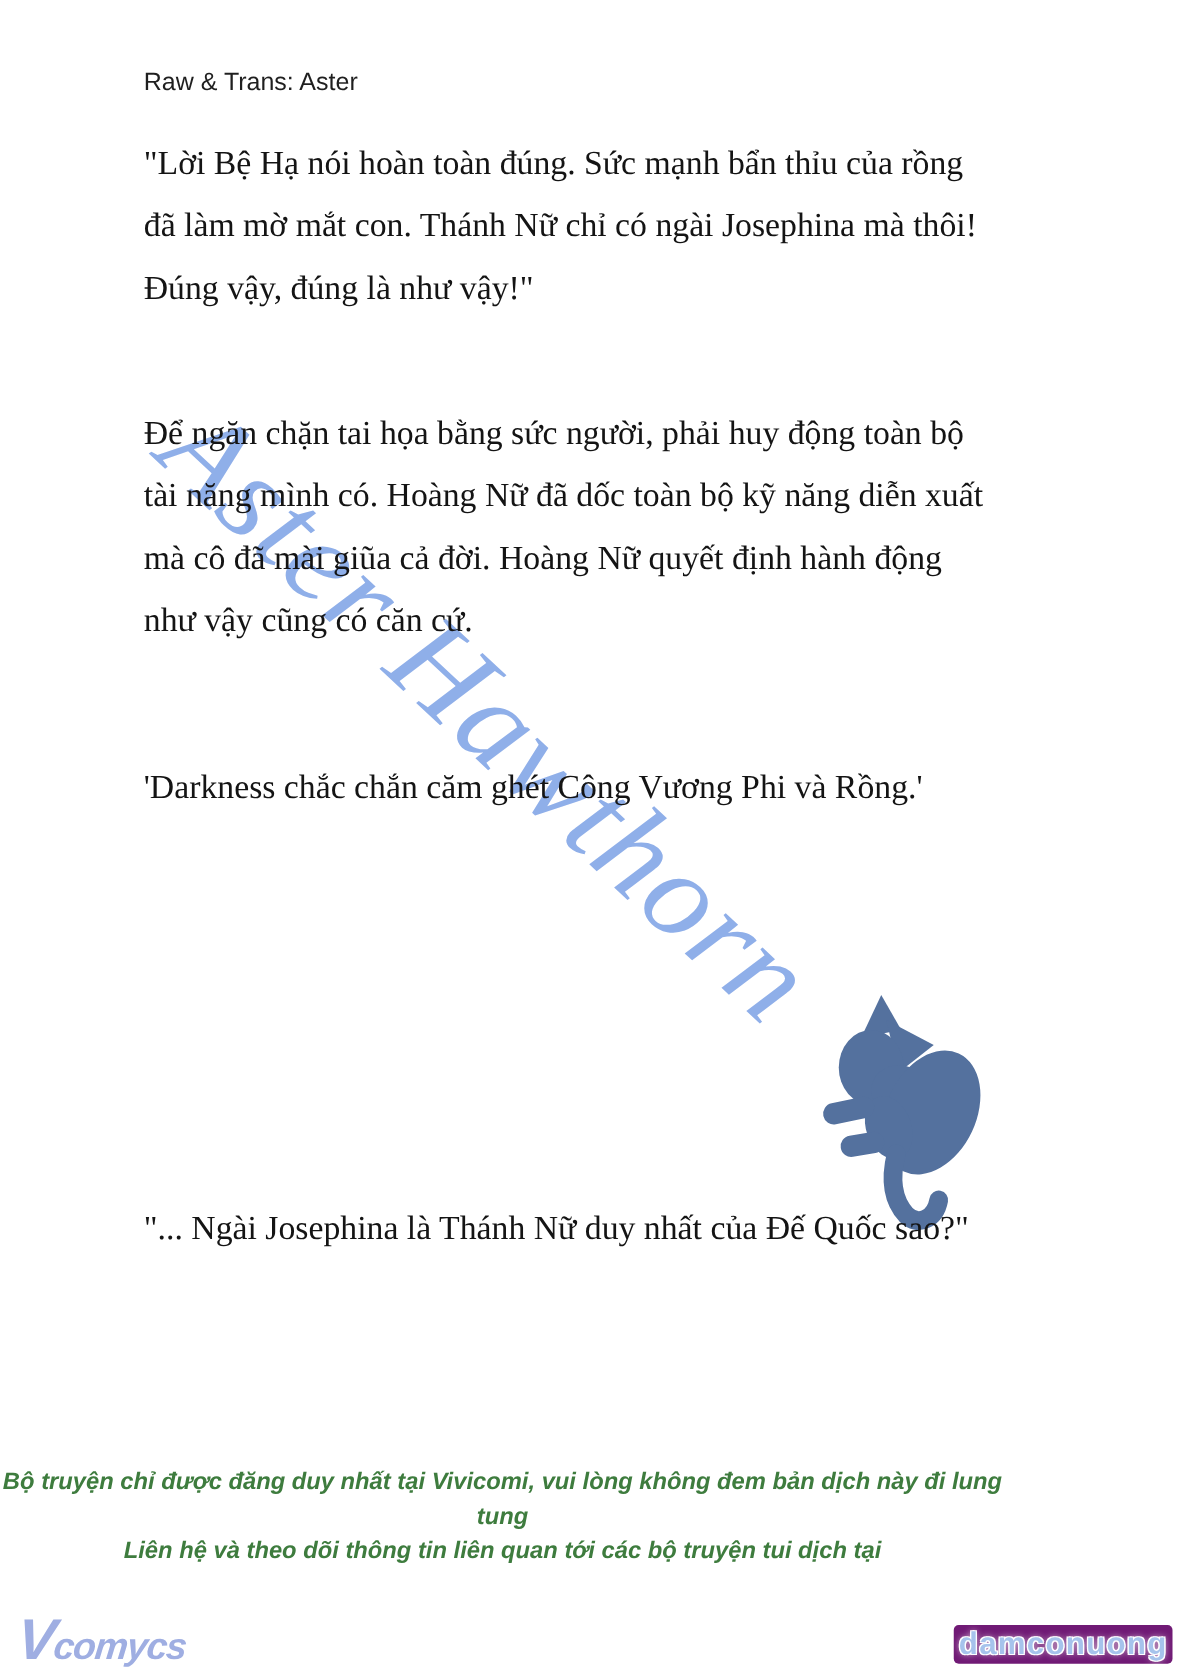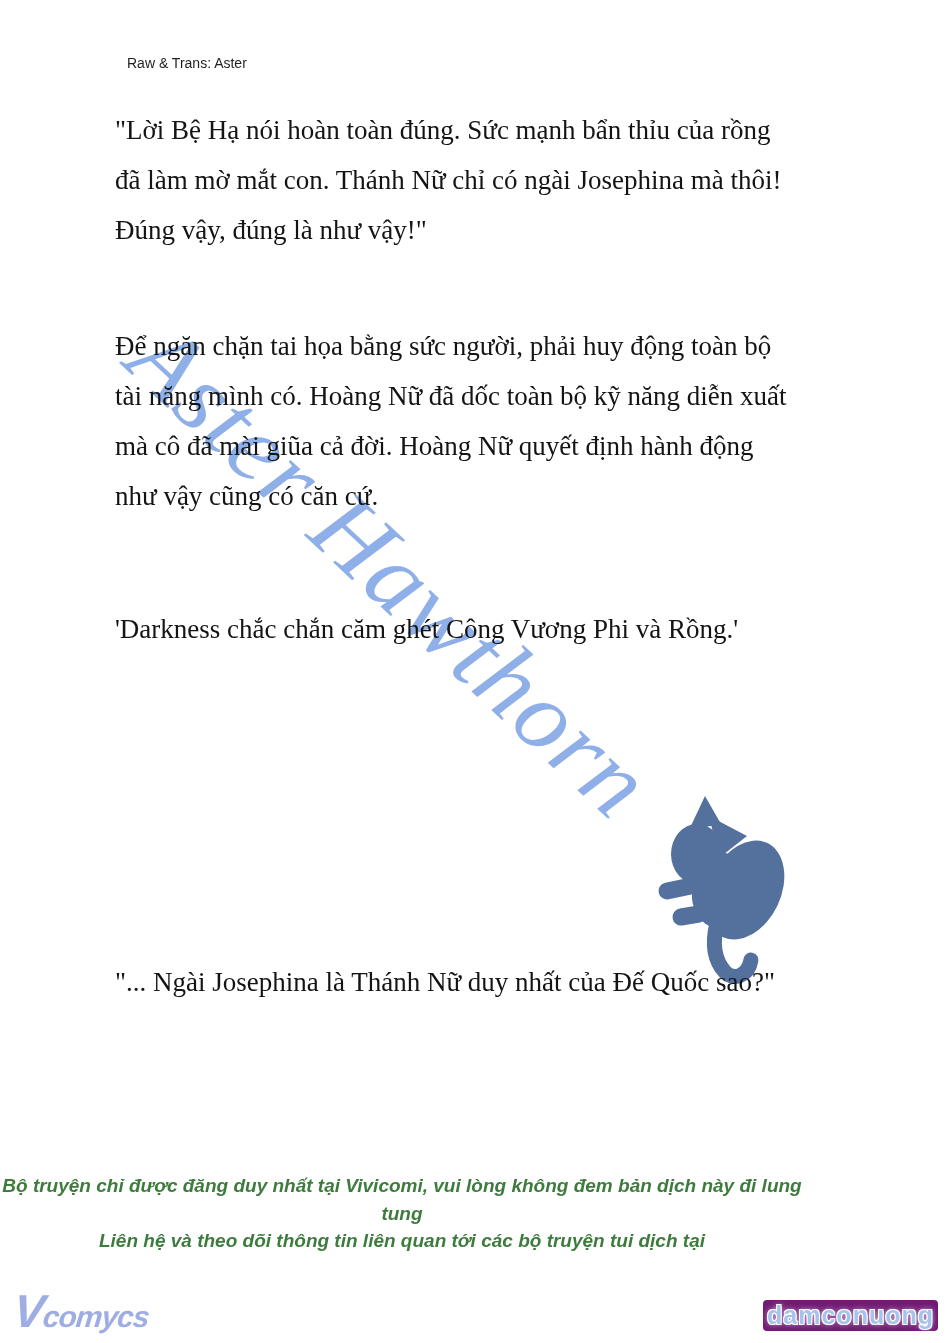--- a/index.html
+++ b/index.html
@@ -6,21 +6,21 @@
   .page{
     position:relative;
     width:950px;height:1343px;
     background:#ffffff;
     overflow:hidden;
     font-family:"Liberation Serif", serif;
   }
   .credit{
     position:absolute;left:115px;top:55px;
     font-family:"Liberation Sans", sans-serif;
-    font-size:14px;color:#1f1f1f;z-index:3;margin-left:12px;
+    font-size:20px;color:#1f1f1f;z-index:3;
   }
   .para{
     position:absolute;left:115px;width:760px;
     font-size:27px;line-height:50px;color:#141414;
     white-space:pre-line;z-index:3;
   }
   .p1{top:105px;}
   .p2{top:321px;}
   .p3{top:604px;}
   .p4{top:729px;}

